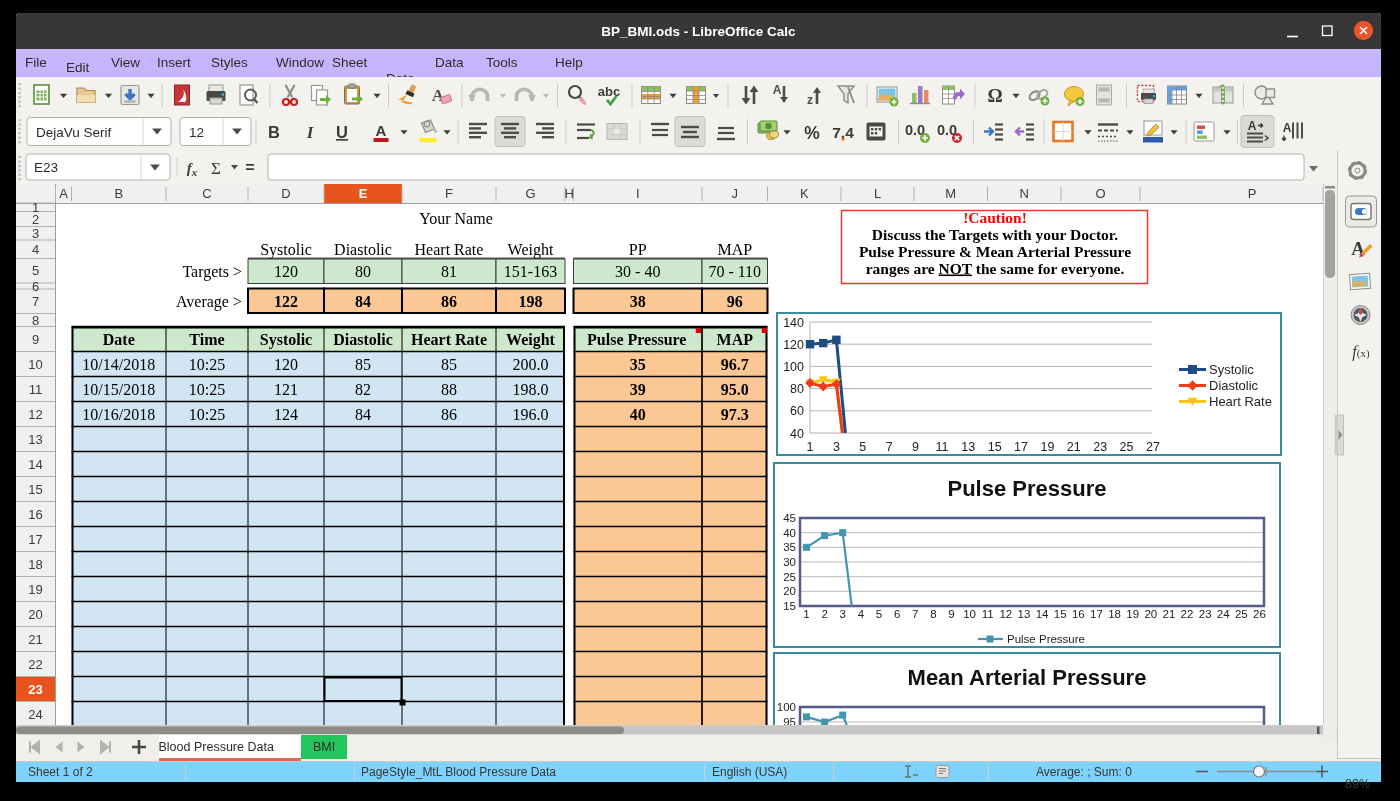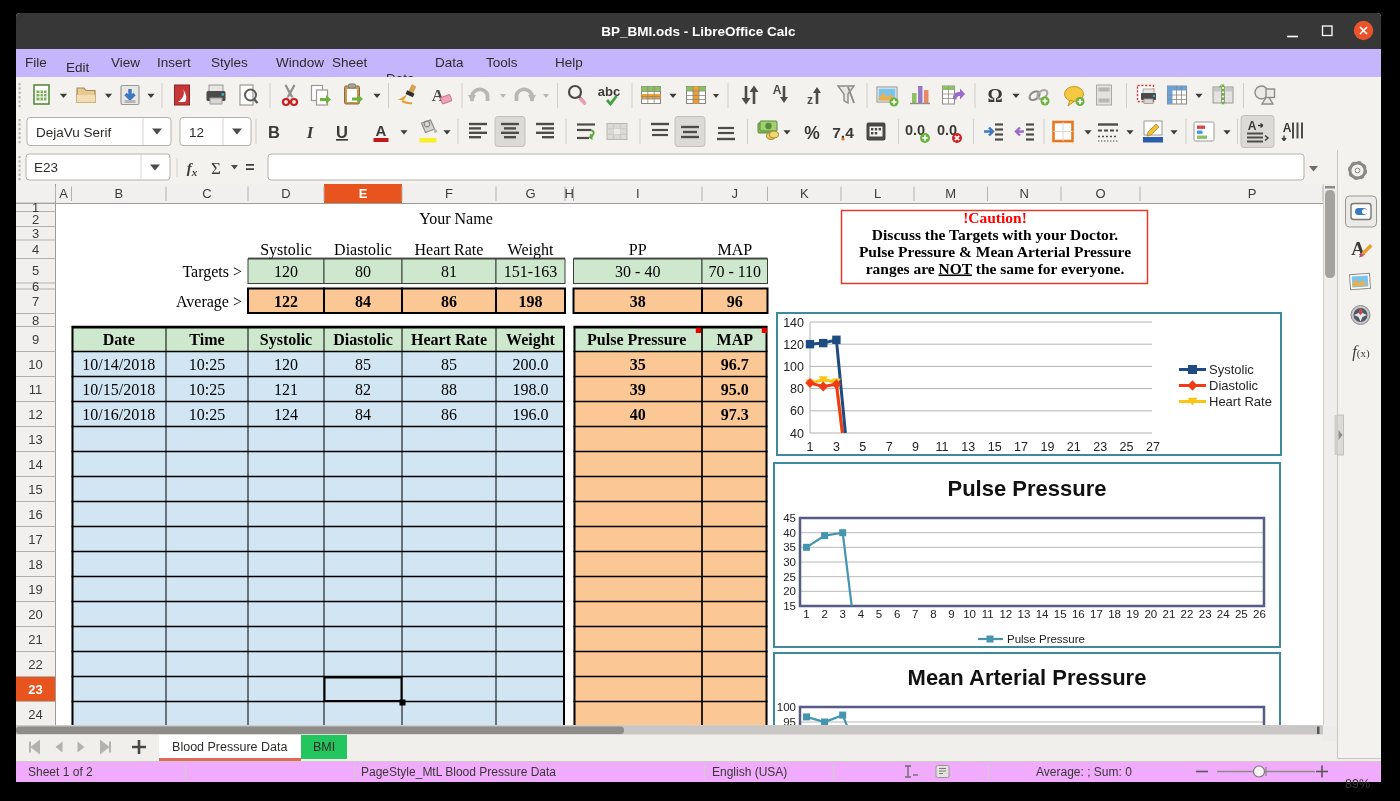--- a/index.html
+++ b/index.html
@@ -1,21 +1,21 @@
 <!DOCTYPE html>
 <html><head><meta charset="utf-8"><style>
 *{margin:0;padding:0;box-sizing:border-box}
 body{width:1400px;height:801px;background:#000;position:relative;overflow:hidden;font-family:"Liberation Sans",sans-serif}
 #win{position:absolute;left:16px;top:13px;width:1365px;height:769px;background:#f4f2ef;border-radius:4px 4px 0 0}
 #title{position:absolute;left:0;top:0;width:100%;height:50px;background:#373737;border-radius:4px 4px 0 0;color:#fff;font-weight:bold;font-size:13.5px;text-align:center;line-height:37px}
 #menu{position:absolute;left:0;top:36px;width:100%;height:28px;background:#c4b5fd;font-size:13.5px;color:#2e2c29}
 svg{position:absolute;left:0;top:0}
 .tb{position:absolute;left:0;width:100%;background:#f4f2ef}
 #tabbar{position:absolute;left:0;top:721px;width:100%;height:27px;background:#f1efec;font-size:12.5px;color:#2e2c29}
-#status{position:absolute;left:0;top:748px;width:100%;height:21px;background:#f0abfc;border-top:1px solid #cccac7;font-size:12px;color:#3a3834}
+#status{position:absolute;left:0;top:748px;width:100%;height:21px;background:#7dd3fc;border-top:1px solid #cccac7;font-size:12px;color:#3a3834}
 #sidebar{position:absolute;left:1321px;top:137px;width:44px;height:609px;background:#f4f2ef;border-left:1px solid #c8c6c3;border-bottom:1px solid #c8c6c3}
 .sep{position:absolute;top:2px;width:1px;height:16px;background:#cfcdca}
 </style></head><body>
 <div id="win">
 <div id="title">BP_BMI.ods - LibreOffice Calc</div>
 <svg width="1365" height="36" viewBox="16 13 1365 36" style="top:0">
 <line x1="1287" y1="36.5" x2="1298" y2="36.5" stroke="#fff" stroke-width="1.6"></line>
 <rect x="1322.5" y="26" width="9.5" height="9.5" fill="none" stroke="#fff" stroke-width="1.3"></rect>
 <circle cx="1363.5" cy="30.5" r="9.7" fill="#e9542d"></circle>
 <path d="M1360 27 l7 7 M1367 27 l-7 7" stroke="#fff" stroke-width="1.7"></path>
@@ -409,21 +409,21 @@
 <text x="34" y="172" font-size="13.5" font-family="Liberation Sans, serif" fill="#2e2c29" text-anchor="start" font-weight="normal">E23</text>
 <line x1="177" y1="158" x2="177" y2="177" stroke="#d4d2cf" stroke-width="1"></line>
 <text x="192" y="173" font-size="15" font-family="Liberation Serif" font-weight="bold" font-style="italic" fill="#3e3c39" text-anchor="middle">f<tspan font-size="11" baseline-shift="-3">x</tspan></text>
 <text x="216" y="174" font-size="17" font-family="Liberation Serif" fill="#3e3c39" text-anchor="middle">Σ</text>
 <path d="M231 165 h7 l-3.5 4.5 z" fill="#4e4c49"></path>
 <text x="250" y="173" font-size="16" font-family="Liberation Sans" font-weight="bold" fill="#3e3c39" text-anchor="middle">=</text>
 <rect x="268" y="154" width="1036" height="26" rx="3" fill="#fff" stroke="#b4b2af"></rect>
 <path d="M1309 166 h9 l-4.5 5.5 z" fill="#6e6c69"></path>
 </svg>
 <div id="tabbar">
-<span style="position:absolute;left:142.5px;top:1px;width:142.5px;height:23.5px;background:#fff;text-align:center;line-height:24px">Blood Pressure Data</span>
+<span style="position:absolute;left:142.5px;top:1px;width:142.5px;height:23.5px;background:#fff;line-height:24px">Blood Pressure Data</span>
 <span style="position:absolute;left:142.5px;top:23.5px;width:142.5px;height:3px;background:#e4685a"></span>
 <span style="position:absolute;left:285px;top:1px;width:46px;height:23.5px;background:#22c55e;text-align:center;line-height:24px">BMI</span>
 </div>
 <div id="status">
 <span style="position:absolute;left:12px;top:3px">Sheet 1 of 2</span>
 <span class="sep" style="left:168.75px"></span>
 <span class="sep" style="left:337.5px"></span>
 <span style="position:absolute;left:345px;top:3px">PageStyle_MtL Blood Pressure Data</span>
 <span class="sep" style="left:688px"></span>
 <span style="position:absolute;left:696px;top:3px">English (USA)</span>

